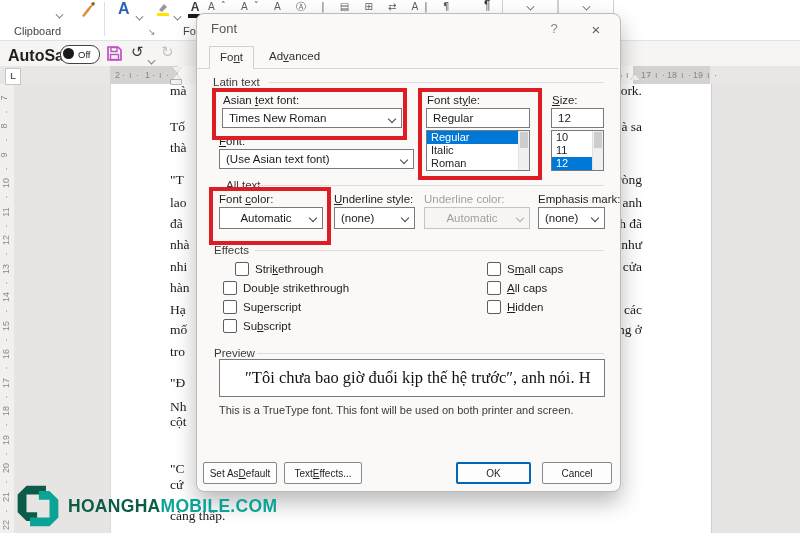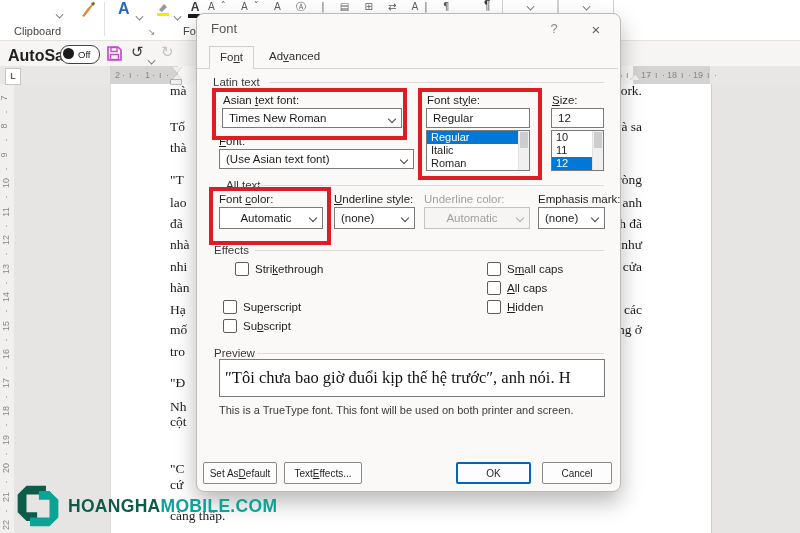--- a/index.html
+++ b/index.html
@@ -322,20 +322,24 @@
         <span class="chev"></span>
     </div>
 
     <div class="abs grp" style="left:17px;top:230px;">Effects</div>
     <div class="abs grpline" style="left:58px;top:236px;width:349px;"></div>
 
     <div class="cbrow" style="left:26px;top:248px;margin-left:12px;">
         <span class="cb"></span>
         <label>Stri<u>k</u>ethrough</label>
       </div>
+    <div class="cbrow" style="left:26px;top:267px;">
+        <span class="cb"></span>
+        <label>Doub<u>l</u>e strikethrough</label>
+      </div>
     <div class="cbrow" style="left:26px;top:286px;">
         <span class="cb"></span>
         <label>Su<u>p</u>erscript</label>
       </div>
     <div class="cbrow" style="left:26px;top:305px;">
         <span class="cb"></span>
         <label>Su<u>b</u>script</label>
       </div>
     <div class="cbrow" style="left:290px;top:248px;">
         <span class="cb"></span>
@@ -345,21 +349,21 @@
         <span class="cb"></span>
         <label><u>A</u>ll caps</label>
       </div>
     <div class="cbrow" style="left:290px;top:286px;">
         <span class="cb"></span>
         <label><u>H</u>idden</label>
       </div>
 
     <div class="abs grp" style="left:17px;top:333px;">Preview</div>
     <div class="abs grpline" style="left:60px;top:339px;width:347px;"></div>
-    <div class="abs previewbox" style="left:22px;top:345px;width:386px;height:38px;">
+    <div class="abs previewbox" style="left:22px;top:345px;width:386px;height:38px;padding-left:20px;">
       <span class="previewtext">″Tôi chưa bao giờ đuổi kịp thế hệ trước″, anh nói. H</span>
     </div>
     <div class="abs note" style="left:22px;top:390px;">This is a TrueType font. This font will be used on both printer and screen.</div>
 
     <div class="abs btn" style="left:6px;top:448px;width:74px;">Set As <u>D</u>efault</div>
     <div class="abs btn" style="left:87px;top:448px;width:78px;">Text <u>E</u>ffects...</div>
     <div class="abs btn default" style="left:259px;top:448px;width:75px;">OK</div>
     <div class="abs btn" style="left:345px;top:448px;width:70px;">Cancel</div>
 
     <div class="redbox" style="left:15px;top:74px;width:187px;height:44px;"></div>

